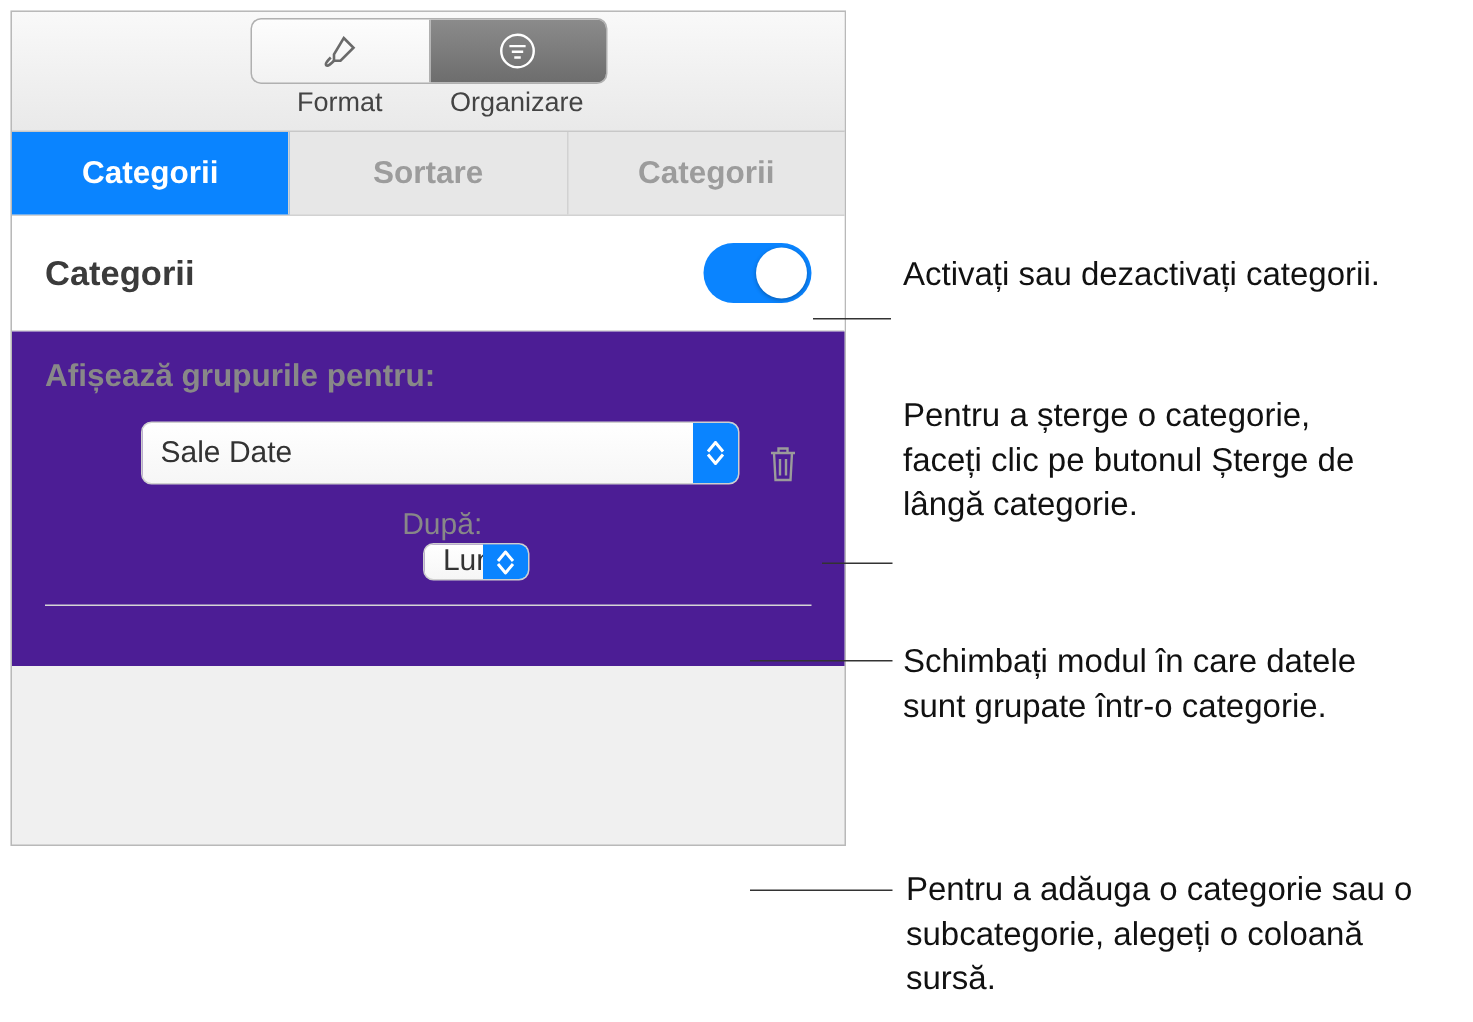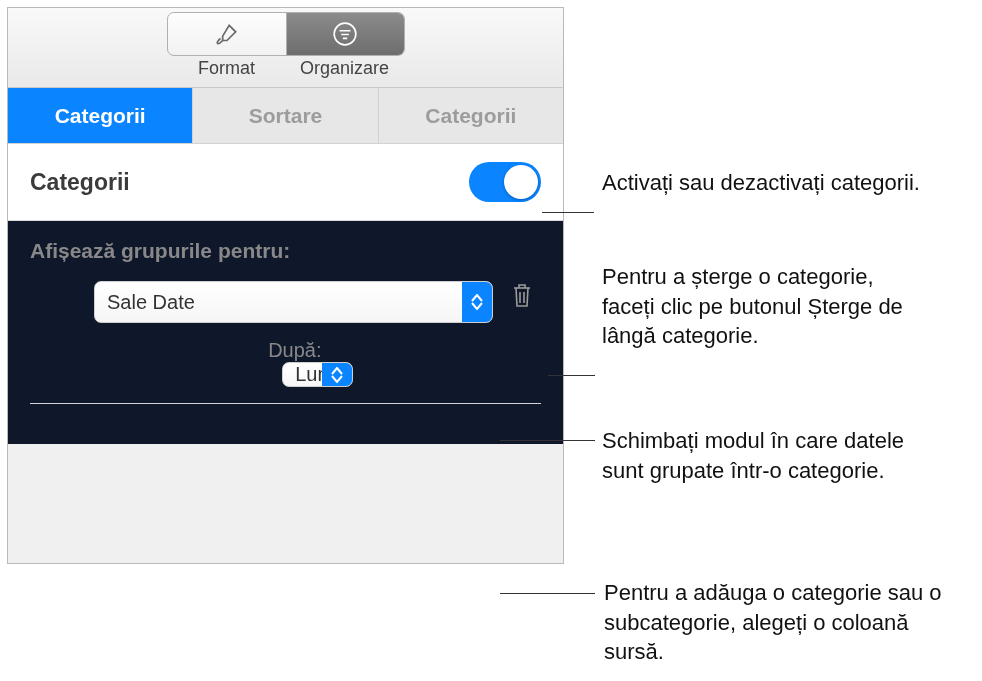--- a/index.html
+++ b/index.html
@@ -112,31 +112,31 @@
       right: 3px;
       top: 3px;
       width: 34px;
       height: 34px;
       border-radius: 50%;
       background: #fff;
       box-shadow: 0 1px 3px rgba(0,0,0,0.3);
     }
     .content {
       padding: 18px 22px;
-      background: #0f172a;
+      background: #4c1d95;
     }
     .group-label {
       font-size: 21px;
       font-weight: 600;
       color: #888;
       margin-bottom: 18px;
     }
     .row {
       display: flex;
-      align-items: flex-start;
+      align-items: flex-end;
       margin-bottom: 16px;
     }
     .row-label {
       font-size: 20px;
       color: #888;
       width: 92px;
     }
     .select {
       flex: 1;
       height: 42px;

